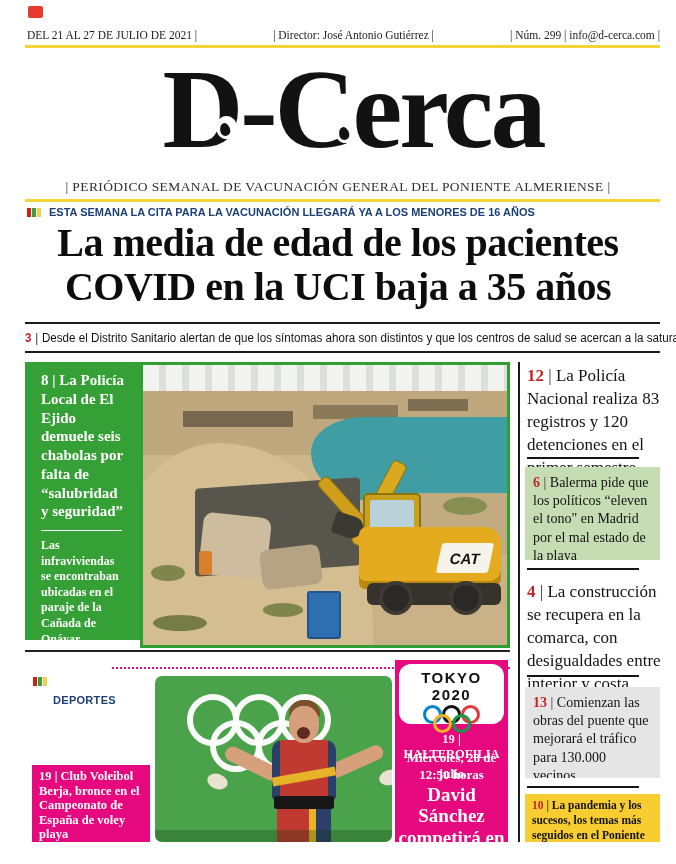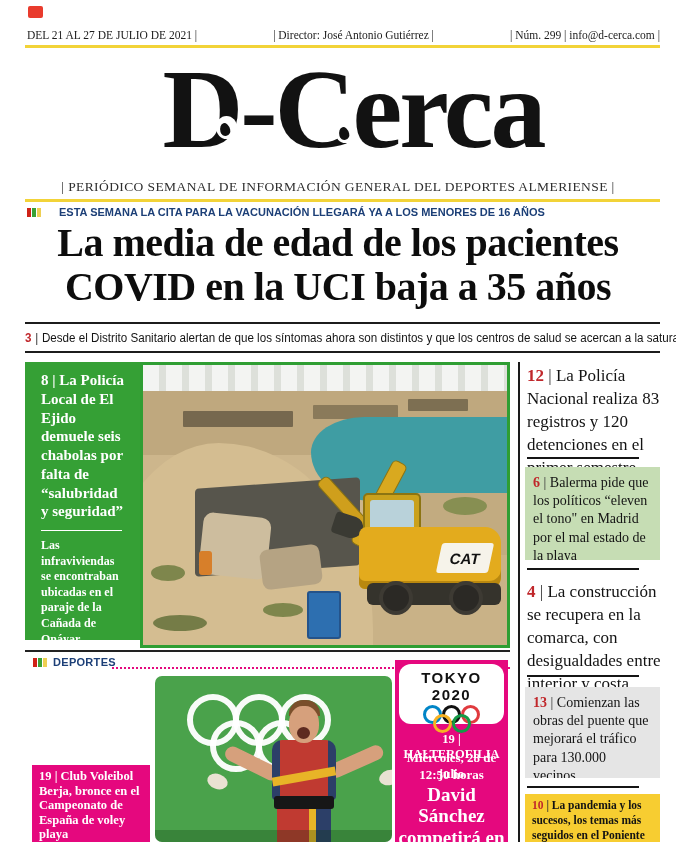--- a/index.html
+++ b/index.html
@@ -25,21 +25,21 @@
   .eye.e2{left:173px;top:68px;}
   .tagline{position:absolute;top:179px;left:0;right:0;text-align:center;font-size:13.5px;
            letter-spacing:.4px;color:#2e2e2e;}
 
   
   .kicker{position:absolute;left:27px;top:206px;display:flex;align-items:center;
           font-family:"Liberation Sans", sans-serif;font-weight:bold;font-size:11px;
           color:#1c3f77;white-space:nowrap;}
   .sq{display:inline-block;width:4px;height:9px;margin-right:1px;}
   .sq.red{background:#cf2217;} .sq.green{background:#3aa035;} .sq.yellow{background:#eecf52;}
-  .kicker .ktext{margin-left:17px;}
+  .kicker .ktext{margin-left:7px;}
   .headline{position:absolute;top:221px;left:0;right:0;text-align:center;font-weight:bold;
             font-size:40px;line-height:1.1;color:#0d0d0d;letter-spacing:-.5px;}
   .headline div{white-space:nowrap;}
 
   
   .strapline{position:absolute;left:25px;right:16px;top:322px;height:27px;
              border-top:2px solid #1c1c1c;border-bottom:2px solid #1c1c1c;
              display:flex;align-items:center;font-family:"Liberation Sans", sans-serif;
              font-size:12.5px;color:#141414;white-space:nowrap;
              transform-origin:left center;}
@@ -115,21 +115,21 @@
           font-size:14px;line-height:1.3;color:#131313;overflow:hidden;}
   .rc-box.lightgreen{background:#c6ddb4;}
   .rc-box.teal{background:#e5e5e5;}
   .rc-box.yellowbox{background:#f7cd31;font-size:11.5px;font-weight:bold;line-height:1.3;padding:4px 7px;}
   .i1{top:364px;} .ra{top:457px;} .bx6{top:467px;height:93px;} .rb{top:568px;}
   .i3{top:580px;} .rc{top:675px;} .bx13{top:687px;height:91px;} .rd{top:786px;} .bx10{top:794px;height:48px;}
 
   
   .sports-head{position:absolute;left:33px;top:656px;display:flex;align-items:center;
                font-family:"Liberation Sans", sans-serif;font-weight:bold;font-size:11px;color:#1c3f77;}
-  .sports-head .label{margin-left:5px;letter-spacing:.3px;}
+  .sports-head .label{margin-left:5px;letter-spacing:.3px;margin-top:38px;}
   .dotline{position:absolute;left:112px;top:667px;width:398px;border-top:2px dotted #e5087e;}
   .pink-box{position:absolute;left:32px;width:118px;background:#e5087e;color:#fff;
             box-sizing:border-box;padding:4px 7px;font-size:12.5px;font-weight:bold;line-height:1.16;overflow:hidden;}
   .pk1{top:678px;height:78px;} .pk2{top:765px;height:77px;}
   .pink-box .num{color:#fff;}
 
   
   .photo-sport{position:absolute;left:155px;top:676px;width:237px;height:166px;background:#4aa24b;
                border-radius:7px;overflow:hidden;}
   .ring{position:absolute;width:52px;height:52px;border:6px solid rgba(255,255,255,.96);
@@ -185,21 +185,21 @@
   </div>
   <div class="rule-gold r1"></div>
 
   <div class="masthead">
     <span class="logo-wrap">
       <span class="logo">D-Cerca</span>
       <span class="eye e1"></span>
       <span class="eye e2"></span>
     </span>
   </div>
-  <div class="tagline">| PERIÓDICO SEMANAL DE INFORMACIÓN GENERAL DEL DEPORTES ALMERIENSE |</div>
+  <div class="tagline">| PERIÓDICO SEMANAL DE VACUNACIÓN GENERAL DEL PONIENTE ALMERIENSE |</div>
   <div class="rule-gold r2"></div>
 
   <div class="kicker">
     <span class="sq red"></span>
     <span class="sq green"></span>
     <span class="sq yellow"></span>
     <span class="ktext">ESTA SEMANA LA CITA PARA LA VACUNACIÓN LLEGARÁ YA A LOS MENORES DE 16 AÑOS</span>
   </div>
 
   <div class="headline">

